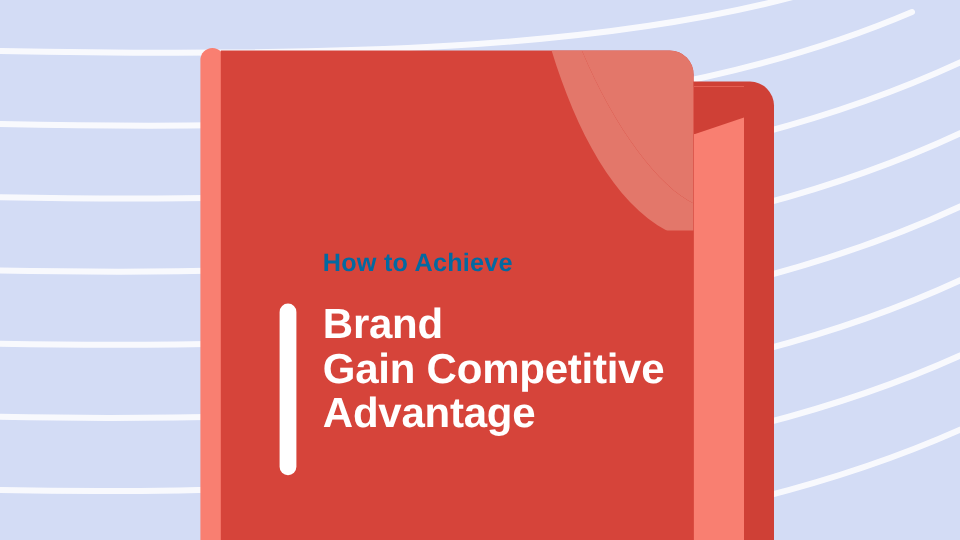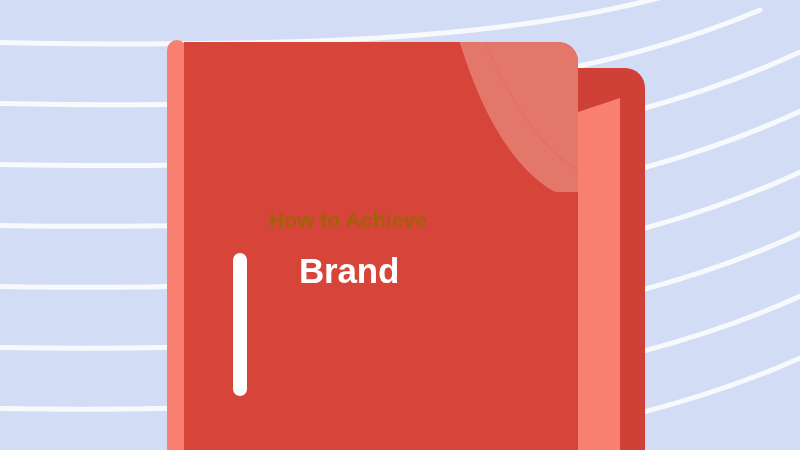--- a/index.html
+++ b/index.html
@@ -55,29 +55,29 @@
   .cover-gloss{position:absolute;left:0;top:0;width:394px;height:150px;}
   .cover-gloss svg{display:block;}
 
   
   .accent-bar{
     position:absolute;left:233px;top:253px;width:14px;height:143px;
     background:#ffffff;border-radius:7px;
   }
   .eyebrow{
     position:absolute;left:269px;top:207px;
-    color:#a16207;font-size:21px;font-weight:bold;
+    color:#0369a1;font-size:21px;font-weight:bold;
     letter-spacing:.2px;line-height:26px;white-space:nowrap;
   }
   .title{
     position:absolute;left:269px;top:252px;width:300px;
     color:#ffffff;font-size:35px;font-weight:bold;
     line-height:37px;letter-spacing:-.2px;
   }
-  .title-line{display:block;white-space:nowrap;margin-left:30px;}
+  .title-line{display:block;white-space:nowrap;}
 </style>
 </head>
 <body>
 
 <div id="stage">
 
   <div class="bg-layer"></div>
   <div class="bg-arcs">
     <svg viewBox="0 0 800 450" xmlns="http://www.w3.org/2000/svg" aria-hidden="true">
       <g fill="none" stroke="#ffffff" stroke-width="5" stroke-linecap="round" opacity="0.85">
@@ -110,16 +110,18 @@
         </svg>
       </div>
     </div>
 
     <div class="accent-bar"></div>
 
     <div class="eyebrow">How to Achieve</div>
 
     <div class="title">
       <span class="title-line">Brand</span>
+      <span class="title-line">Gain Competitive</span>
+      <span class="title-line">Advantage</span>
     </div>
 
   </div>
 </div>
 
 </body></html>

